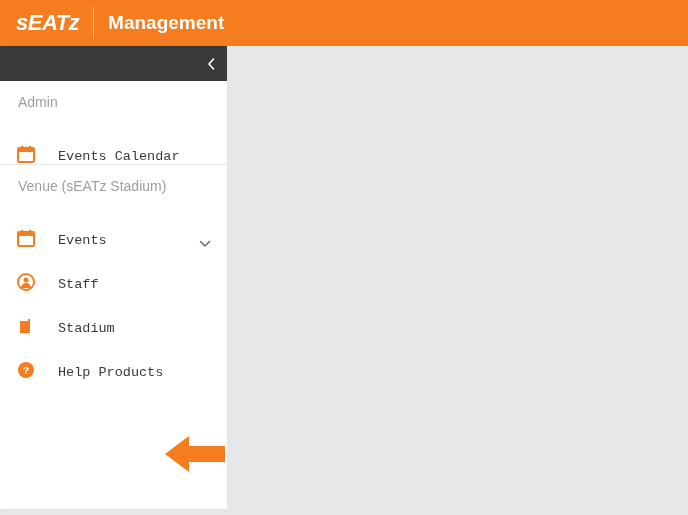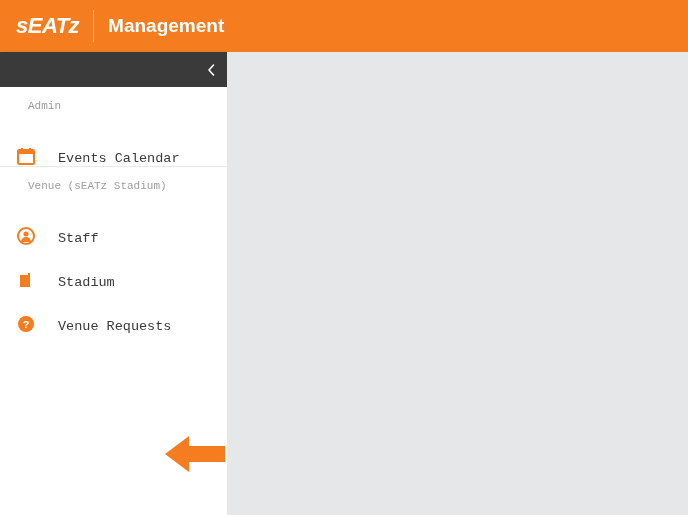--- a/index.html
+++ b/index.html
@@ -1,18 +1,18 @@
 <!DOCTYPE html>
 <html><head>
 <meta charset="utf-8">
 <style>
   * { box-sizing: border-box; margin: 0; padding: 0; }
   html, body { width: 688px; height: 515px; font-family: Arial, Helvetica, sans-serif; background: #e5e7e9; overflow: hidden; }
   .header {
-    height: 52px;
+    height: 46px;
     background: #f57c1f;
     display: flex;
     align-items: center;
     color: #fff;
   }
   .logo-wrap {
     display: flex;
     align-items: center;
     padding: 0 14px 0 16px;
     height: 100%;
@@ -47,24 +47,23 @@
   .collapse-bar {
     height: 35px;
     background: #3a3a3a;
     display: flex;
     align-items: center;
     justify-content: flex-end;
     padding-right: 12px;
     color: #fff;
   }
   .section-label {
-    font-size: 11px;
+    font-size: 14px;
     color: #9e9e9e;
-    padding: 13px 16px 10px 28px;
-    font-family: Liberation Mono, monospace;
+    padding: 13px 16px 10px 18px;
   }
   .nav-item {
     display: flex;
     align-items: flex-end;
     height: 44px;
     padding: 0 16px;
     font-size: 13.5px;
     color: #3a3a3a;
     cursor: pointer;
     position: relative;
@@ -132,20 +131,36 @@
           </svg>
       </span>
       <span>Events Calendar</span>
     </div>
 
     <div class="nav-divider"></div>
 
     <div class="section-label">Venue (sEATz Stadium)</div>
 
 
+    <div class="nav-item">
+      <span class="icon">
+        <svg width="18" height="18" viewBox="0 0 18 18">
+            <rect x="1" y="3" width="16" height="14" rx="1.2" fill="none" stroke="#f57c1f" stroke-width="2"></rect>
+            <rect x="1" y="3" width="16" height="4" fill="#f57c1f"></rect>
+            <rect x="4" y="1" width="2" height="3" fill="#f57c1f"></rect>
+            <rect x="12" y="1" width="2" height="3" fill="#f57c1f"></rect>
+          </svg>
+      </span>
+      <span>Events</span>
+      <span class="expand">
+        <svg width="12" height="8" viewBox="0 0 12 8">
+            <path d="M1.5 1.5 L6 6 L10.5 1.5" stroke="#6d6d6d" stroke-width="1.6" fill="none" stroke-linecap="round" stroke-linejoin="round"></path>
+          </svg>
+      </span>
+    </div>
 
 
 
     <div class="nav-item">
       <span class="icon">
         <svg width="18" height="18" viewBox="0 0 18 18">
             <circle cx="9" cy="9" r="8" fill="none" stroke="#f57c1f" stroke-width="2"></circle>
             <circle cx="9" cy="7" r="2.5" fill="#f57c1f"></circle>
             <path d="M4 15 a5 5 0 0 1 10 0 z" fill="#f57c1f"></path>
           </svg>
@@ -164,21 +179,21 @@
       <span>Stadium</span>
     </div>
 
     <div class="nav-item">
       <span class="icon">
         <svg width="18" height="18" viewBox="0 0 18 18">
             <circle cx="9" cy="9" r="8" fill="#f57c1f"></circle>
             <text x="9" y="13" font-size="11" font-weight="700" text-anchor="middle" fill="#fff">?</text>
           </svg>
       </span>
-      <span>Venue Requests</span>
+      <span>Help Products</span>
     </div>
 
   </div>
   <div class="main"></div>
 </div>
 
 <div class="arrow-callout">
   <svg width="60" height="40" viewBox="0 0 60 40">
     <polygon points="0,20 24,2 24,12 60,12 60,28 24,28 24,38" fill="#f57c1f"></polygon>
   </svg>

